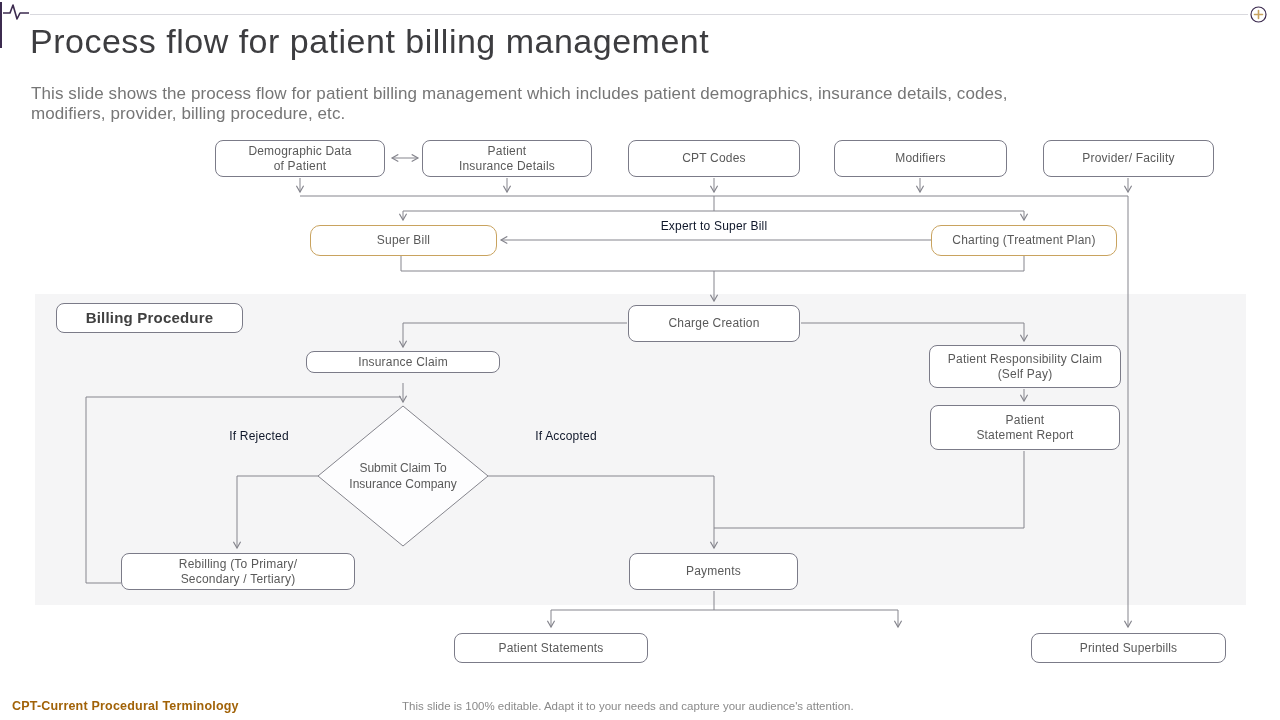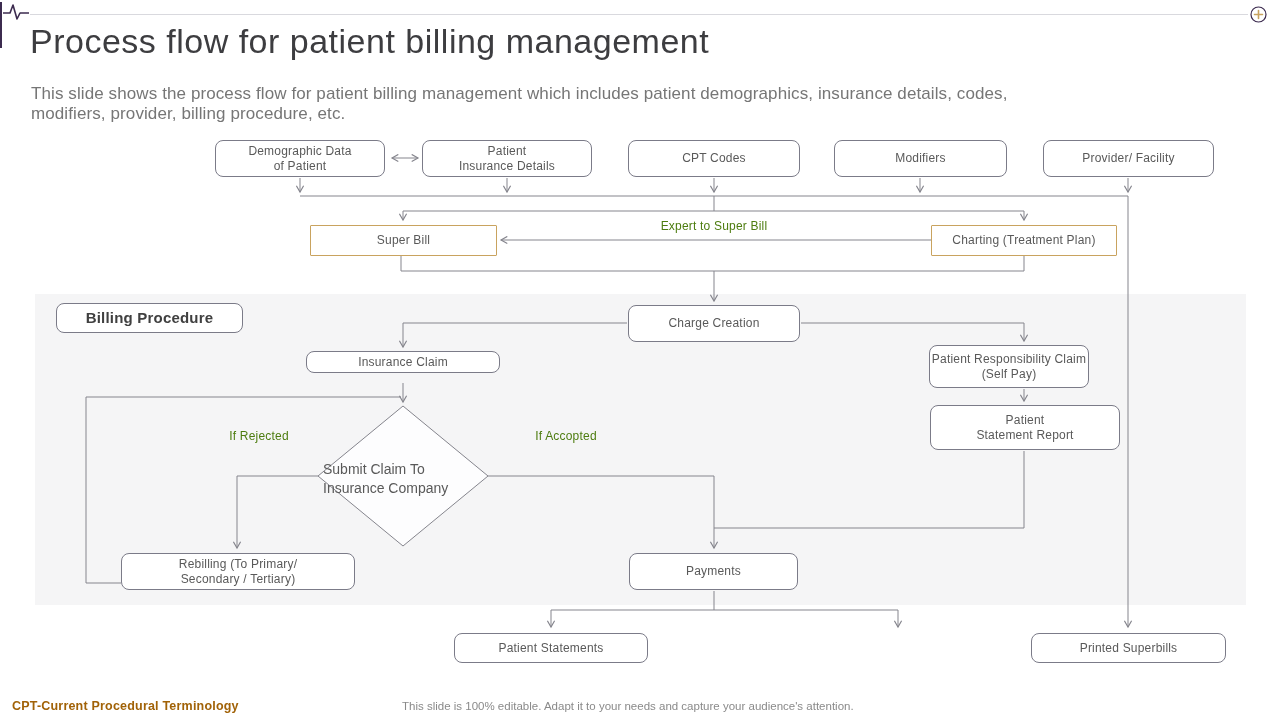--- a/index.html
+++ b/index.html
@@ -33,30 +33,30 @@
   
   .node{
     position:absolute;z-index:3;box-sizing:border-box;
     background:#ffffff;border:1px solid #7b7b88;border-radius:8px;
     display:flex;align-items:center;justify-content:center;text-align:center;
   }
   .node-label{
     font-size:12px;color:#595959;line-height:1.25;white-space:pre-line;
     letter-spacing:0.2px;
   }
-  .node.gold{border-color:#c9a35f;border-radius:1px;}
+  .node.gold{border-color:#c9a35f;border-radius:10px;}
   .node.bold .node-label{font-weight:bold;color:#404040;font-size:15px;}
 
   .diamond-label{
-    position:absolute;z-index:3;text-align:left;
-    font-size:14px;color:#595959;line-height:1.35;white-space:pre-line;
+    position:absolute;z-index:3;text-align:center;
+    font-size:12px;color:#595959;line-height:1.35;white-space:pre-line;
   }
   .edge-label{
     position:absolute;z-index:3;text-align:center;
-    font-size:12px;color:#4d7c0f;letter-spacing:0.2px;
+    font-size:12px;color:#0f172a;letter-spacing:0.2px;
   }
 
   
   .footer-abbr{
     position:absolute;left:12px;top:699px;
     font-size:12.5px;font-weight:bold;color:#a16207;letter-spacing:0.2px;
   }
   .footer-note{
     position:absolute;left:402px;top:700px;
     font-size:11.5px;color:#8a8a8a;
@@ -173,21 +173,21 @@
 
   <div class="node bold" style="left:56px;top:303px;width:187px;height:30px">
     <span class="node-label">Billing Procedure</span>
   </div>
   <div class="node" style="left:628px;top:305px;width:172px;height:37px">
     <span class="node-label">Charge Creation</span>
   </div>
   <div class="node" style="left:306px;top:351px;width:194px;height:22px">
     <span class="node-label">Insurance Claim</span>
   </div>
-  <div class="node" style="left:929px;top:345px;width:160px;height:43px">
+  <div class="node" style="left:929px;top:345px;width:192px;height:43px">
     <span class="node-label">Patient Responsibility Claim
 (Self Pay)</span>
   </div>
   <div class="node" style="left:930px;top:405px;width:190px;height:45px">
     <span class="node-label">Patient
 Statement Report</span>
   </div>
   <div class="node" style="left:121px;top:553px;width:234px;height:37px">
     <span class="node-label">Rebilling (To Primary/
 Secondary / Tertiary)</span>

